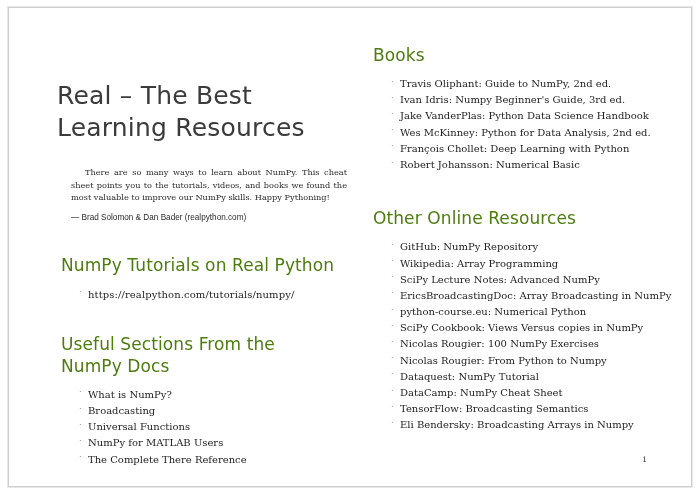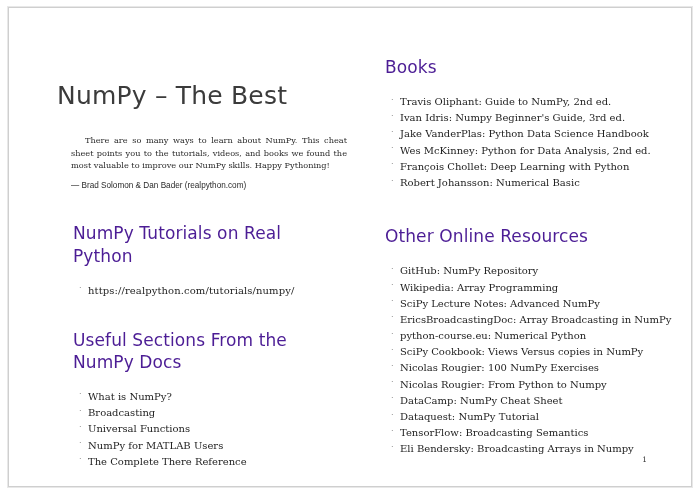--- a/index.html
+++ b/index.html
@@ -48,22 +48,22 @@
     line-height: 1.28;
     color: #3b3b3b;
     letter-spacing: 0.2px;
     margin: 0 0 0 0;
   }
   .h2 {
     font-family: "DejaVu Sans", sans-serif;
     font-weight: 400;
     font-size: 17px;
     line-height: 1.3;
-    color: #4c1d95;
-    margin: 16px;
+    color: #4d7c0f;
+    margin: 4px;
     letter-spacing: 0.1px;
   }
   .intro {
     font-family: "DejaVu Serif", serif;
     font-size: 8.2px;
     line-height: 1.55;
     color: #2b2b2b;
     margin: 22px 0 8px 14px;
     width: 276px;
     text-align: justify;
@@ -123,21 +123,22 @@
 </style>
 </head>
 <body>
 
 <div class="page">
   <div class="sheet">
 
     <div class="col-left">
 
       <h1 class="title">
-        <span>NumPy – The Best</span><br>
+        <span>Real – The Best</span><br>
+        <span>Learning Resources</span>
       </h1>
 
       <p class="intro"><span class="indent"></span><span>There are so many ways to learn about NumPy. This cheat sheet points you to the tutorials, videos, and books we found the most valuable to improve our NumPy skills. Happy Pythoning!</span></p>
 
       <p class="byline">— Brad Solomon &amp; Dan Bader (realpython.com)</p>
 
       <div class="section-tutorials">
         <h2 class="h2">NumPy Tutorials on Real Python</h2>
         <ul class="reslist url-list">
           <li class="link-item"><a href="#">https://realpython.com/tutorials/numpy/</a></li>
@@ -178,22 +179,22 @@
         <h2 class="h2">Other Online Resources</h2>
         <ul class="reslist">
           <li><a href="#">GitHub: NumPy Repository</a></li>
           <li><a href="#">Wikipedia: Array Programming</a></li>
           <li><a href="#">SciPy Lecture Notes: Advanced NumPy</a></li>
           <li><a href="#">EricsBroadcastingDoc: Array Broadcasting in NumPy</a></li>
           <li><a href="#">python-course.eu: Numerical Python</a></li>
           <li><a href="#">SciPy Cookbook: Views Versus copies in NumPy</a></li>
           <li><a href="#">Nicolas Rougier: 100 NumPy Exercises</a></li>
           <li><a href="#">Nicolas Rougier: From Python to Numpy</a></li>
+          <li><a href="#">Dataquest: NumPy Tutorial</a></li>
           <li><a href="#">DataCamp: NumPy Cheat Sheet</a></li>
-          <li><a href="#">Dataquest: NumPy Tutorial</a></li>
           <li><a href="#">TensorFlow: Broadcasting Semantics</a></li>
           <li><a href="#">Eli Bendersky: Broadcasting Arrays in Numpy</a></li>
         </ul>
       </div>
 
     </div>
 
     <div class="page-number">1</div>
 
   </div>

